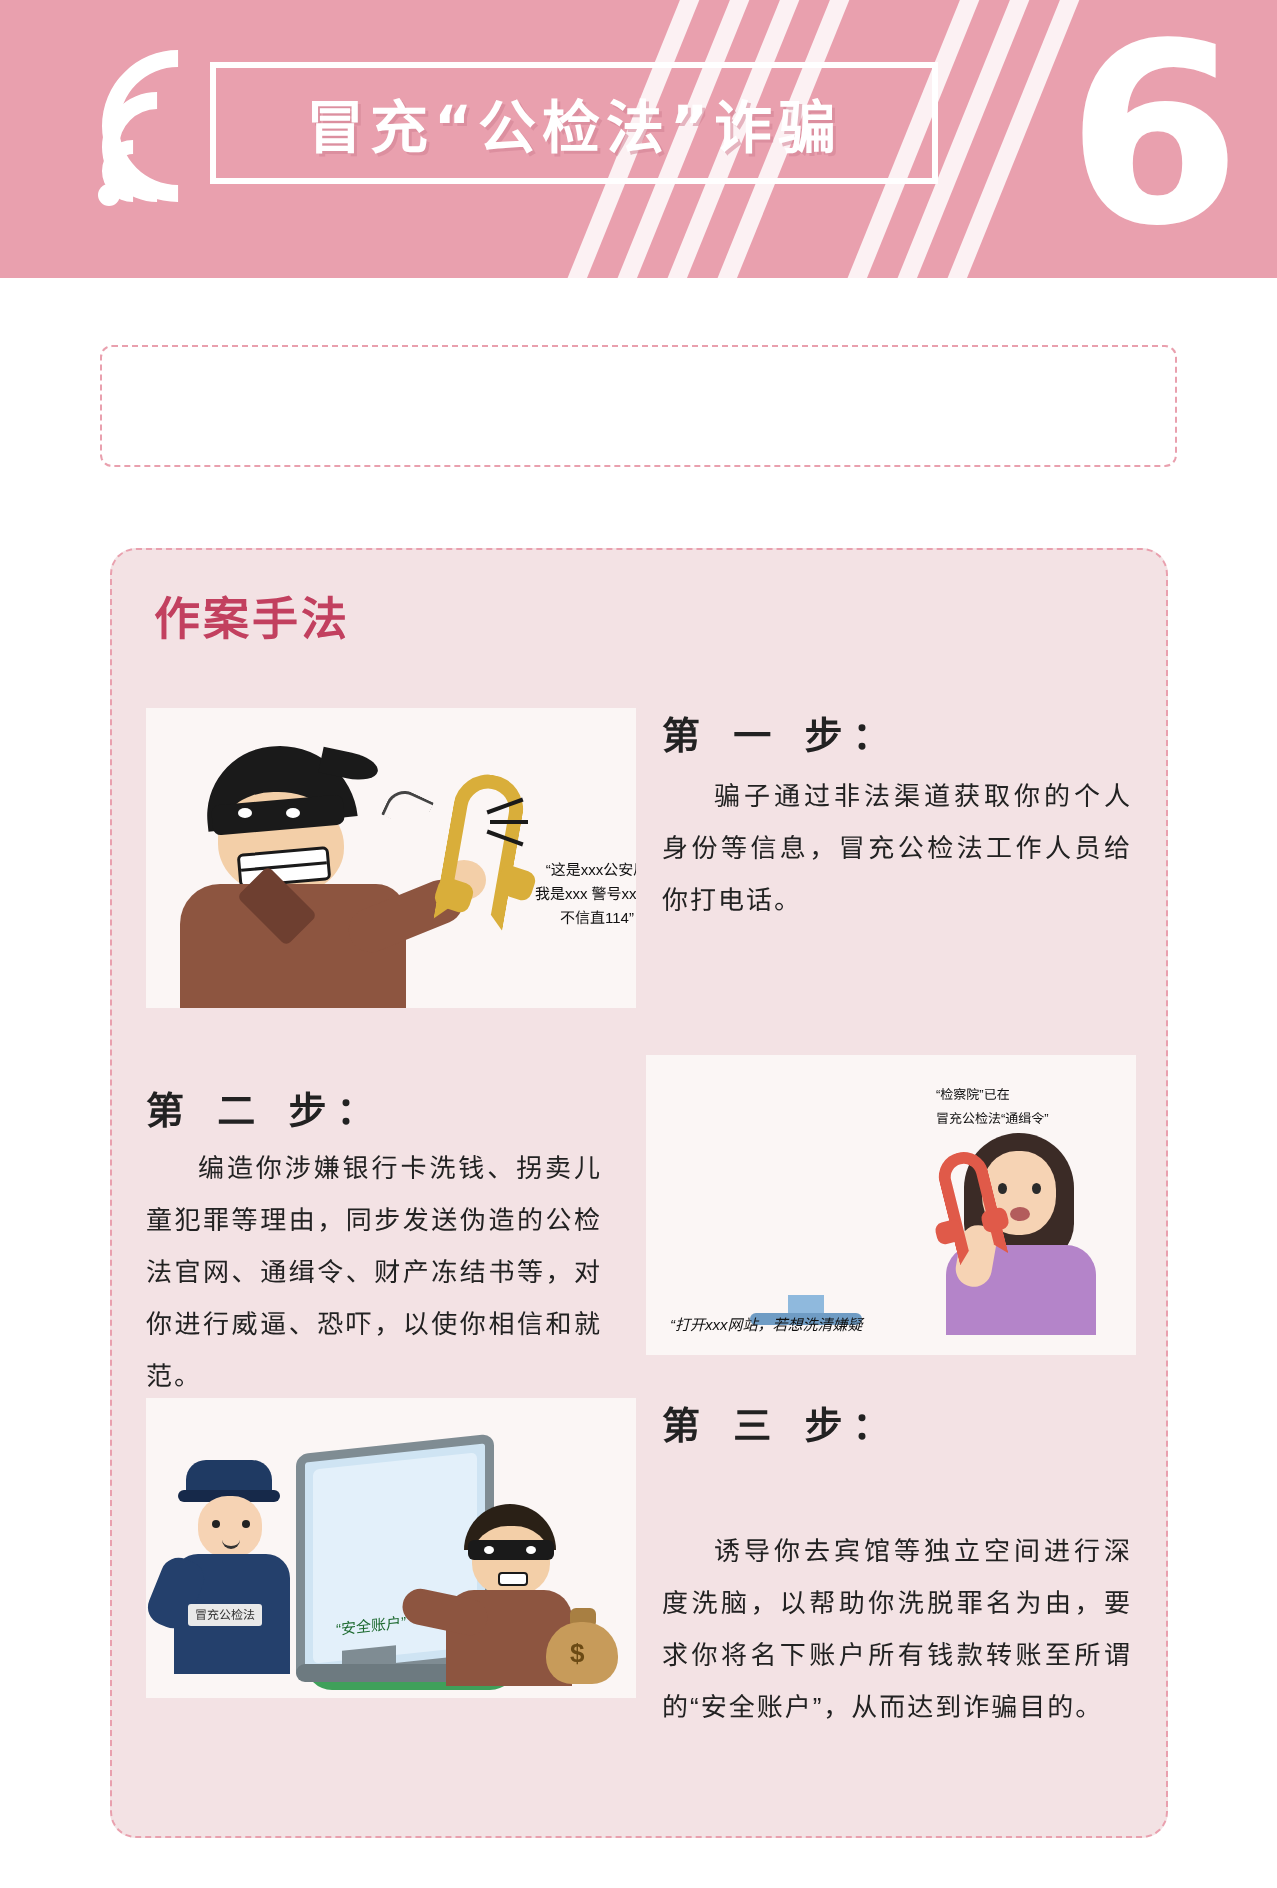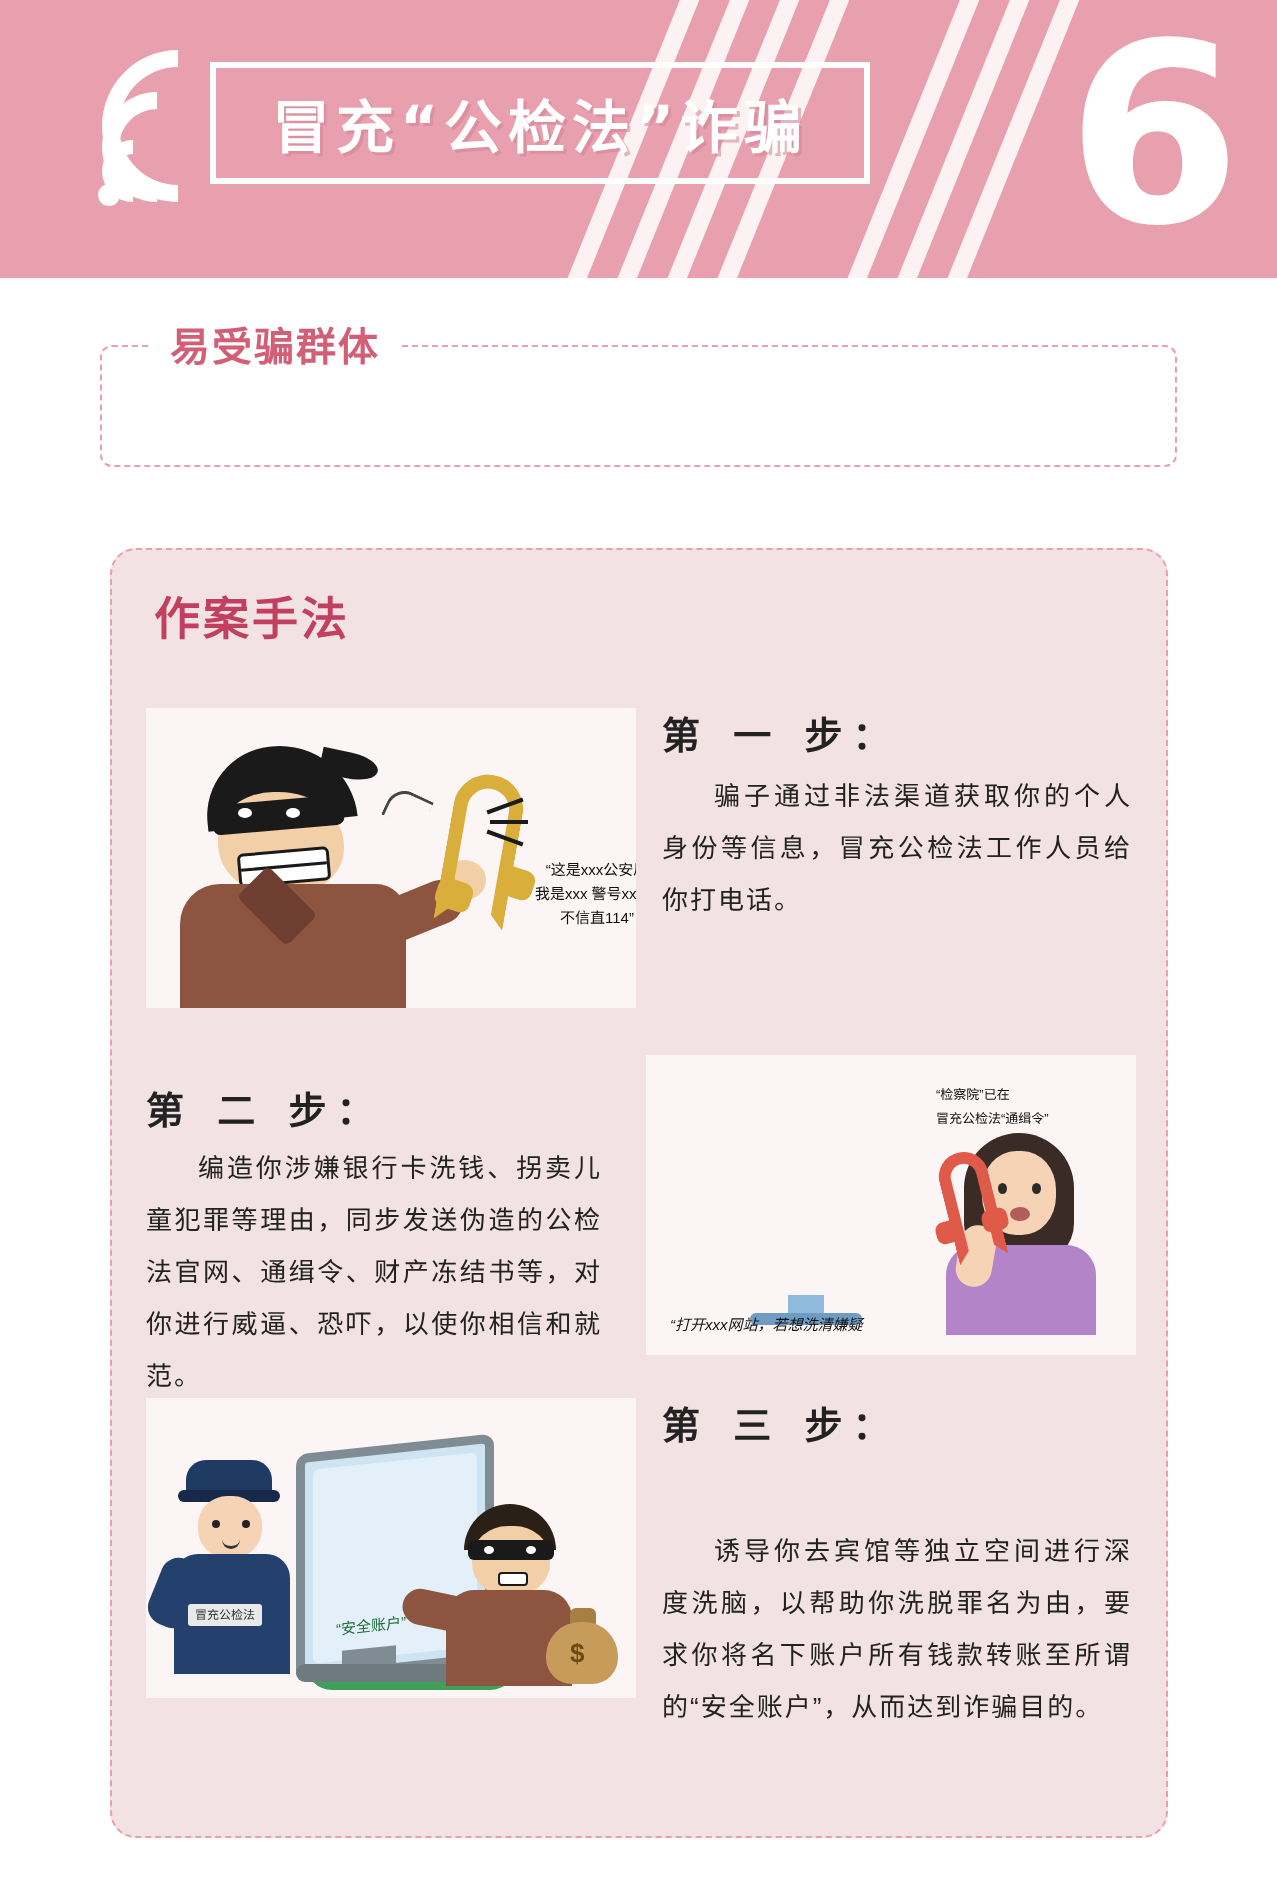--- a/index.html
+++ b/index.html
@@ -62,21 +62,21 @@
     position: absolute;
     left: 2px; bottom: 0px;
     width: 22px; height: 22px;
     background: #ffffff;
     border-radius: 50%;
   }
   .title-box {
     position: absolute;
     left: 210px;
     top: 62px;
-    width: 660px;
+    width: 728px;
     height: 122px;
     border: 6px solid #ffffff;
     box-sizing: border-box;
     display: flex;
     align-items: center;
     justify-content: center;
   }
   .title-text {
     color: #ffffff;
     font-size: 58px;
@@ -405,21 +405,20 @@
   </div>
 
   <div class="title-box">
     <span class="title-text">冒充“公检法”诈骗</span>
   </div>
 
   <div class="big-number">6</div>
 </div>
 
 <div class="victims-box">
-  <div class="victims-title">易受骗群体</div>
 </div>
 
 <div class="method-box">
   <div class="method-title">作案手法</div>
 </div>
 
 <div class="s1-img">
   <div class="ill">
     <div class="i1-hair"></div>
     <div class="i1-face"></div>

